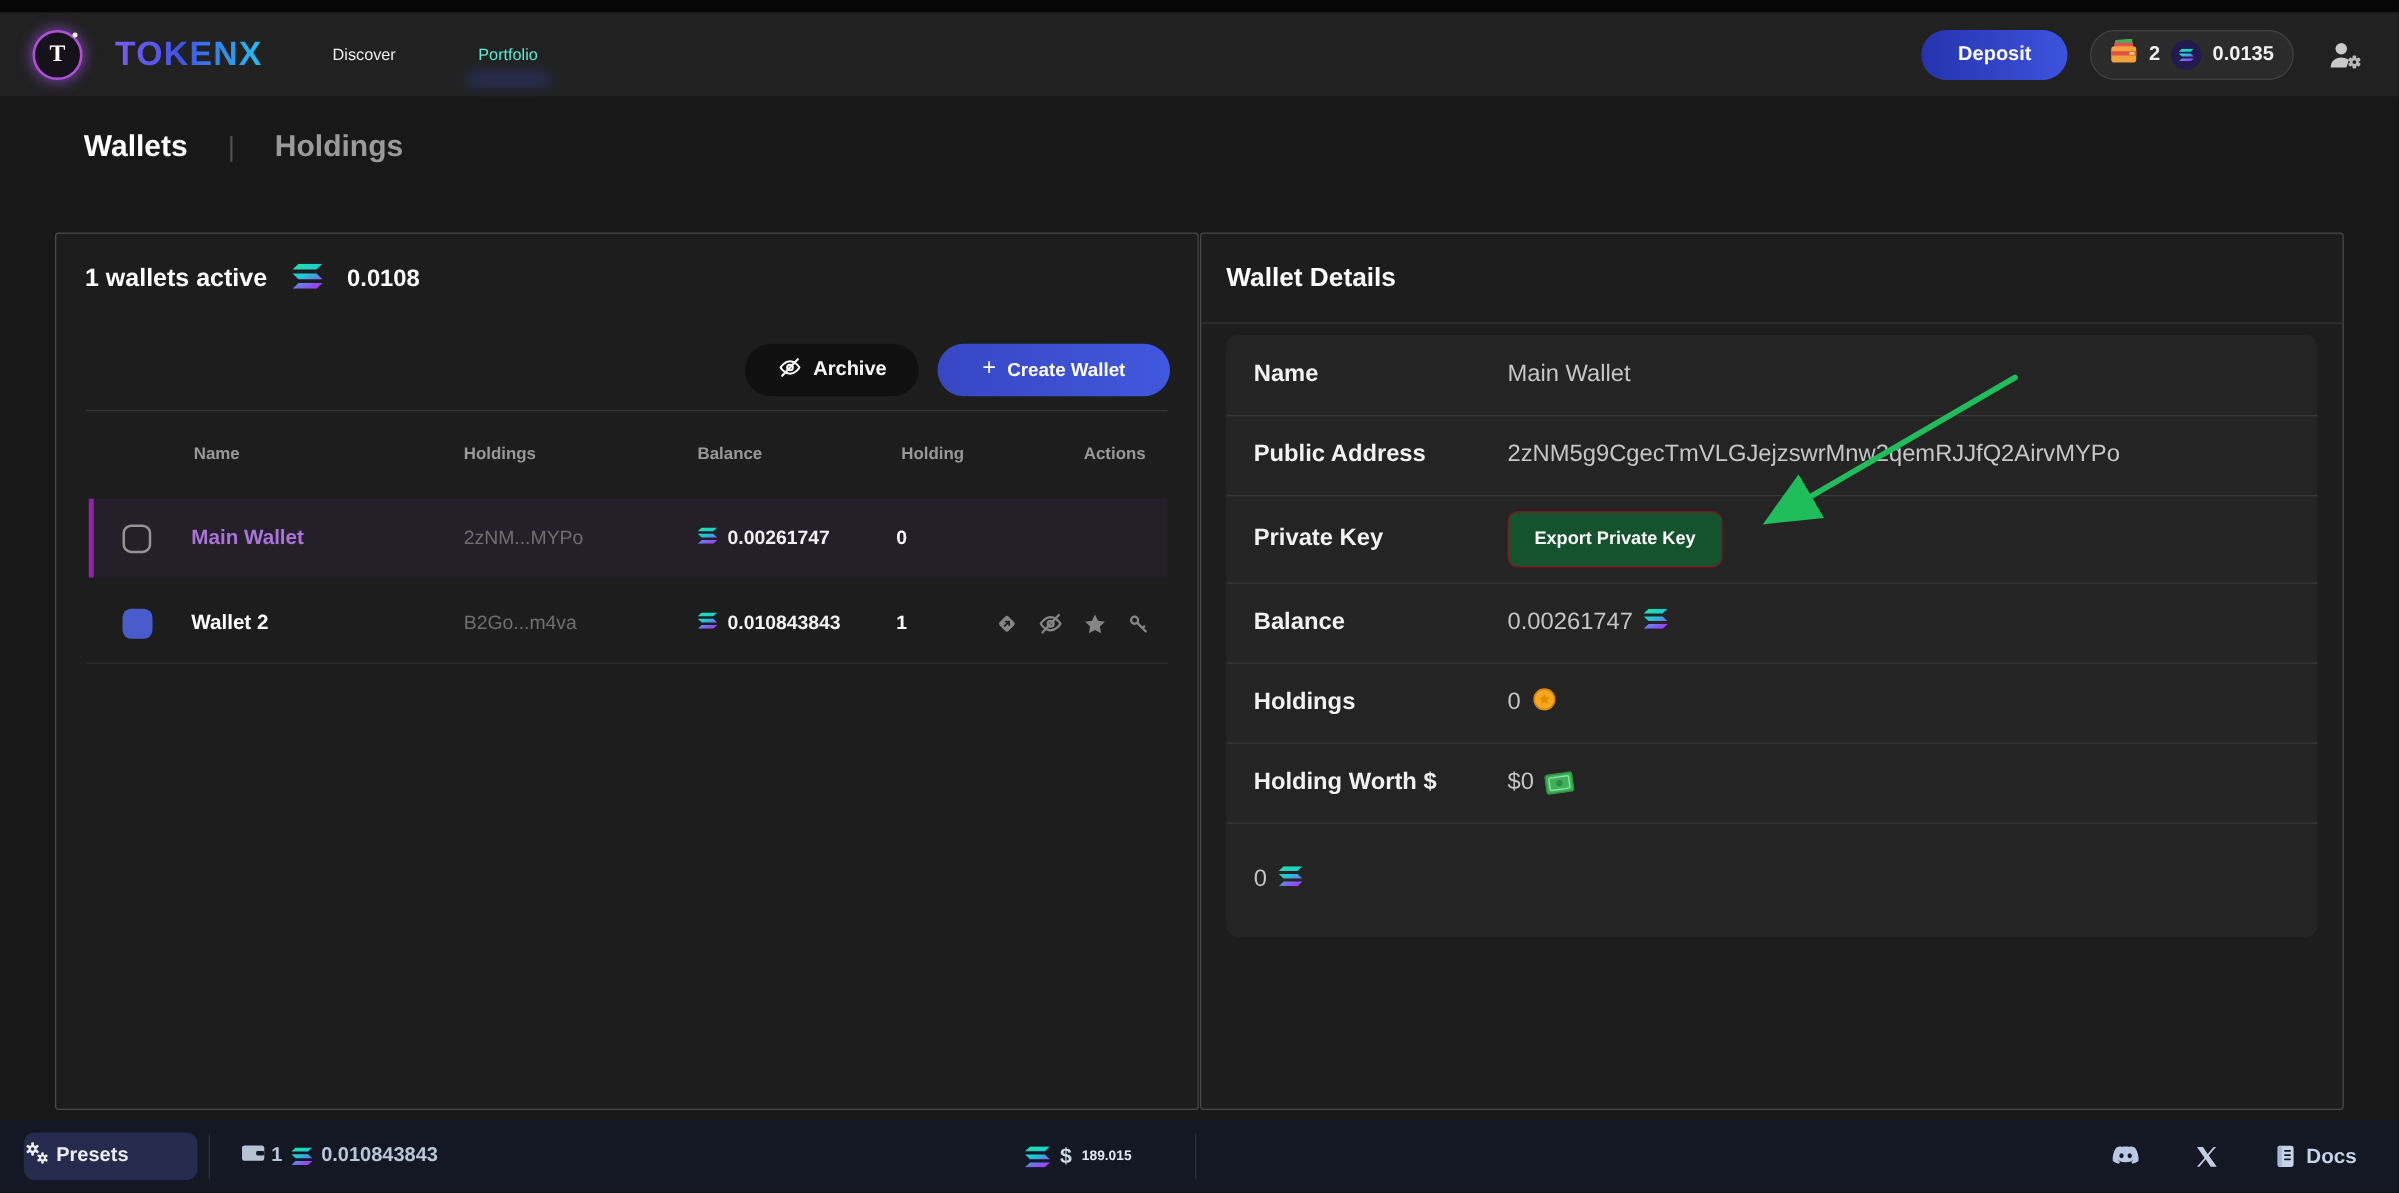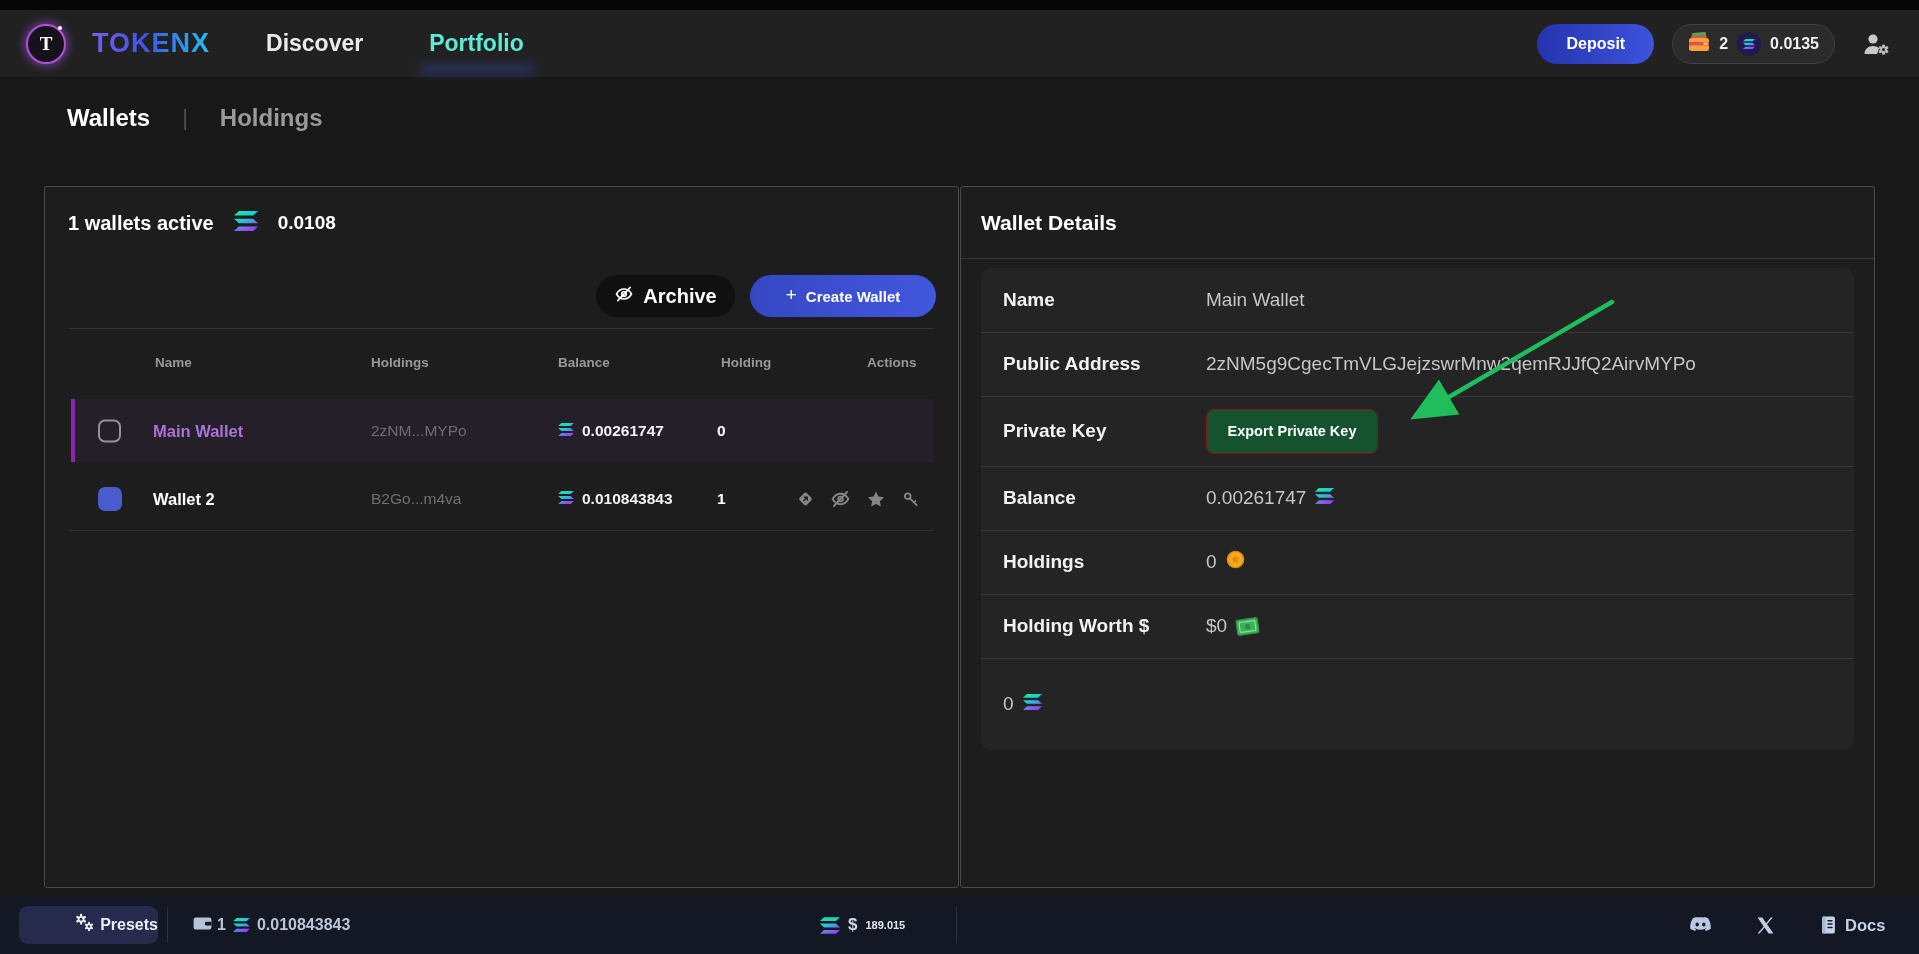--- a/index.html
+++ b/index.html
@@ -12,21 +12,21 @@
             display:flex; align-items:center; padding:0 26px; border-bottom:1px solid #171717; }
   .logo { width:40px; height:40px; border-radius:50%; background:#15121b; border:2px solid #b14fd8;
           box-shadow:0 0 10px 2px rgba(168,85,247,.55); display:flex; align-items:center; justify-content:center;
           position:relative; flex:none; }
   .logo span { color:#fff; font-family:"Liberation Serif", serif; font-size:19px; font-weight:700; }
   .logo::after { content:""; position:absolute; right:2px; top:0px; width:4px; height:4px; border-radius:50%; background:#fff; }
   .brand { margin-left:26px; font-size:27px; font-weight:800; letter-spacing:1px;
            background:linear-gradient(90deg,#7a5cf0 0%,#3f55e6 45%,#22c1f0 100%);
            -webkit-background-clip:text; background-clip:text; color:transparent; }
   .navlinks { display:flex; align-items:center; margin-left:56px; gap:66px; }
-  .navlink { font-size:23px; font-weight:700; color:#ececec; cursor:pointer; position:relative; }
+  .navlink { font-size:13px; font-weight:400; color:#ececec; cursor:pointer; position:relative; }
   .navlink.active { color:#5eead4; }
   .navlink.active::after { content:""; position:absolute; left:-10px; right:-10px; bottom:-16px; height:7px;
                            background:#3b4ecb; filter:blur(6px); opacity:.55; border-radius:4px; }
   .nav-right { margin-left:auto; display:flex; align-items:center; gap:18px; }
   .deposit { height:40px; padding:0 29px; border:none; border-radius:20px; cursor:pointer;
              background:linear-gradient(90deg,#2533ae,#3d53dd); color:#fff; font-size:16px; font-weight:700;
              font-family:inherit; }
   .wallet-pill { height:40px; border-radius:20px; background:#2b2b2b; border:1px solid #414141;
                  display:flex; align-items:center; gap:9px; padding:0 15px; cursor:pointer; }
   .wallet-pill .num { color:#f0f0f0; font-size:16px; font-weight:700; }
@@ -46,21 +46,21 @@
 
   
   .wp-summary { position:absolute; left:23px; top:24px; display:flex; align-items:center; gap:20px; }
   .wp-count { font-size:20px; font-weight:700; color:#fff; }
   .wp-sol { font-size:19px; font-weight:700; color:#fff; }
   .search { position:absolute; left:24px; top:88px; width:488px; height:41px; border-radius:21px;
             background:#1a1a1a; border:1px solid #3d3d3d; color:#cfcfcf; font-size:15px; padding:0 19px;
             font-family:inherit; outline:none; }
   .search::placeholder { color:#6e6e6e; }
   .btn-archive { position:absolute; left:551px; top:88px; width:139px; height:42px; border-radius:21px;
-                 background:#101010; border:none; color:#fff; font-size:20px; font-weight:700; cursor:pointer;
+                 background:#101010; border:none; color:#fff; font-size:16px; font-weight:700; cursor:pointer;
                  display:flex; align-items:center; justify-content:center; gap:9px; font-family:inherit; }
   .btn-create { position:absolute; left:705px; top:88px; width:186px; height:42px; border-radius:21px;
                 background:linear-gradient(90deg,#3747c4,#4157dd); border:none; color:#fff; font-size:15px;
                 font-weight:700; cursor:pointer; display:flex; align-items:center; justify-content:center;
                 gap:9px; font-family:inherit; }
   .btn-create .plus { font-size:19px; font-weight:400; margin-top:-2px; }
   .wp-divider { position:absolute; left:24px; right:24px; top:141px; height:1px; background:#343434; }
   .thead span { position:absolute; top:168px; font-size:13.5px; font-weight:700; color:#989898; }
   .th-name { left:110px; } .th-address { left:326px; } .th-balance { left:513px; } .th-holding { left:676px; } .th-actions { left:822px; }
 
@@ -97,21 +97,21 @@
   .bal-value { color:#d8d8d8; font-weight:400; }
   .btn-export { background:#14532d; border:1px solid #8d1414; border-radius:8px; color:#fff; font-size:14.5px;
                 font-weight:700; height:45px; width:172px; cursor:pointer; font-family:inherit; }
 
   .arrow-overlay { position:absolute; left:0; top:0; pointer-events:none; z-index:5; }
 
   
   .footer { position:absolute; left:0; top:896px; width:100%; height:58px; background:#141824; }
   .btn-presets { position:absolute; left:19px; top:10px; width:139px; height:38px; border-radius:9px;
                  background:#262b4d; border:none; color:#eceef6; font-size:16px; font-weight:700; cursor:pointer;
-                 display:flex; align-items:center; justify-content:flex-end; gap:4px; font-family:inherit; }
+                 display:flex; align-items:center; justify-content:flex-start; gap:4px; font-family:inherit; }
   .fdiv { position:absolute; top:11px; width:1px; height:36px; background:#2c3246; }
   .fd1 { left:167px; } .fd2 { left:956px; }
   .fgroup { position:absolute; top:0; height:58px; display:flex; align-items:center; }
   .f-wstat { left:193px; gap:5px; color:#b9c6d8; font-size:16px; font-weight:700; }
   .f-price { left:820px; gap:8px; }
   .f-price .cur { color:#cfd8e3; font-size:17px; font-weight:700; }
   .f-price .val { color:#e2e8f0; font-size:11px; font-weight:700; }
   .f-conn { left:984px; gap:9px; }
   .f-conn .status { color:#41b860; font-size:16.5px; }
   .f-conn .lat { color:#9aa4b5; font-size:16.5px; font-weight:700; margin-left:7px; }

